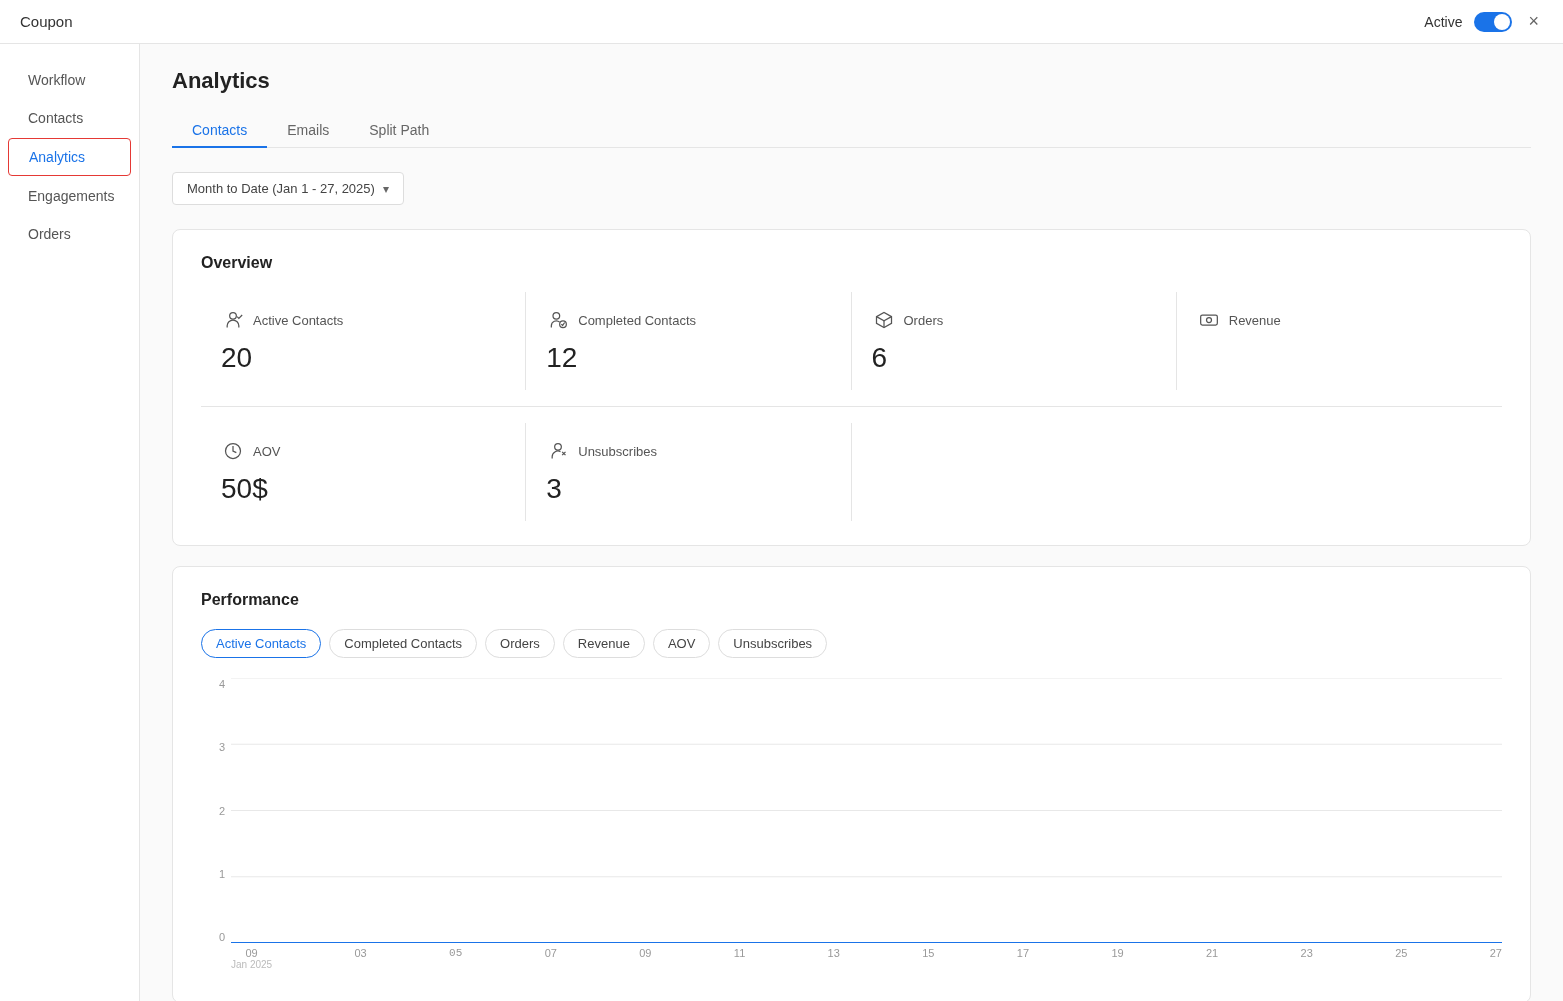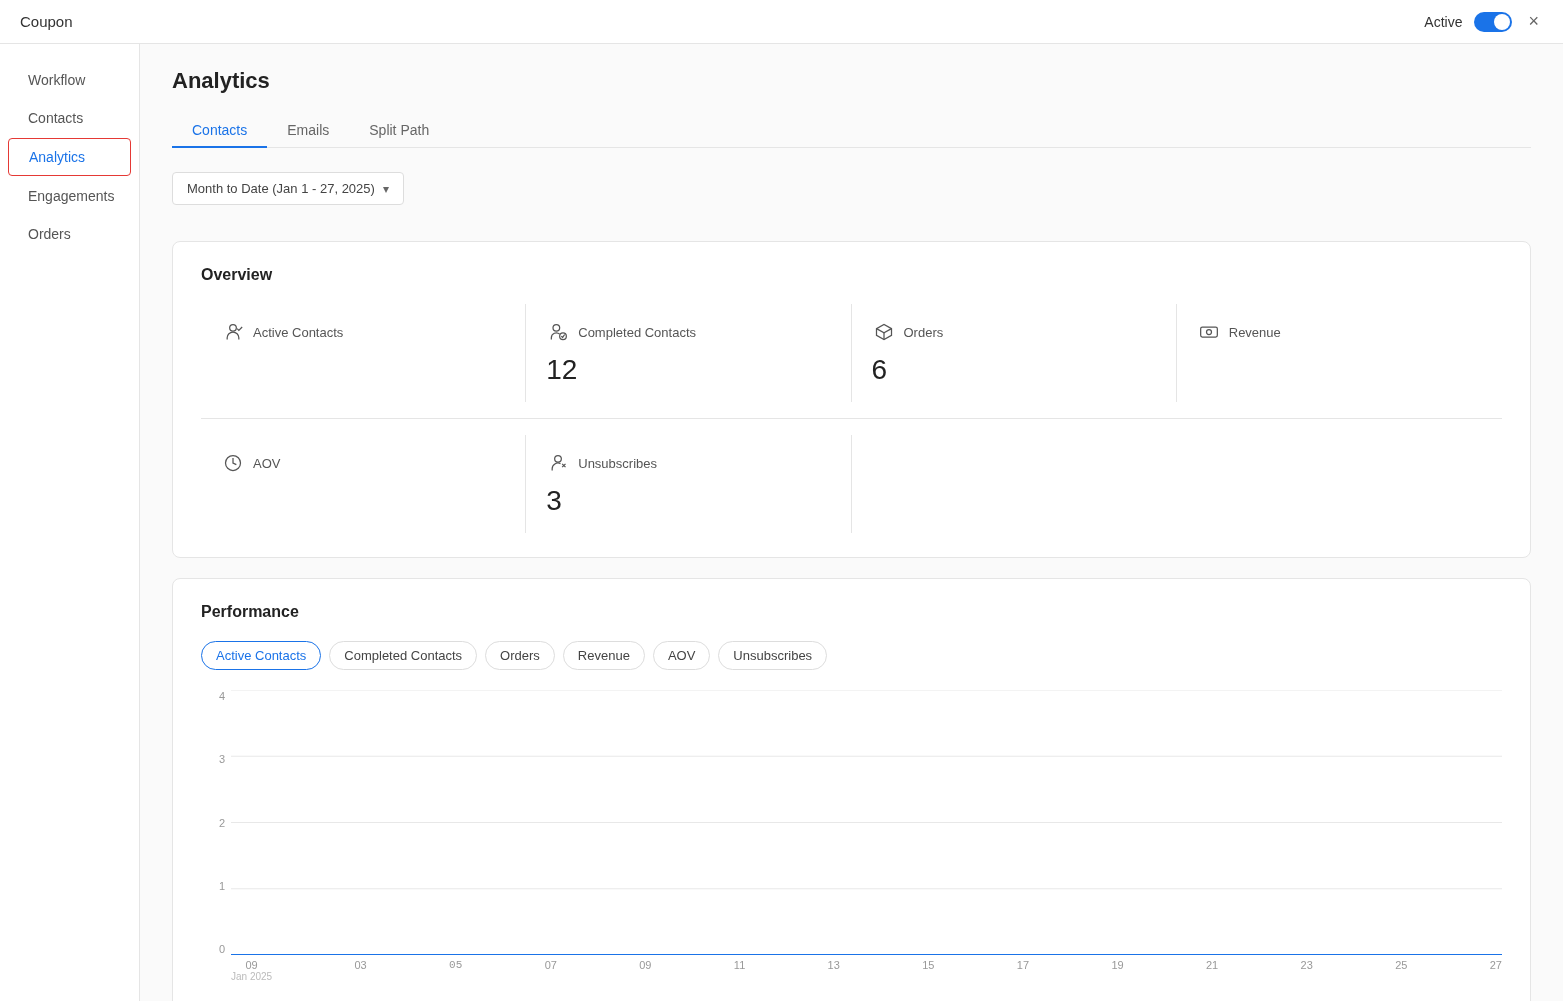--- a/index.html
+++ b/index.html
@@ -44,21 +44,21 @@
     .tab {
       padding: 8px 20px; cursor: pointer; color: #666; font-size: 14px;
       border-bottom: 2px solid transparent; margin-bottom: -1px;
     }
     .tab.active { color: #1a73e8; border-bottom-color: #1a73e8; font-weight: 500; }
 
     .date-filter {
       display: inline-flex; align-items: center; gap: 8px;
       border: 1px solid #ddd; border-radius: 4px; padding: 8px 14px;
       cursor: pointer; background: #fff; font-size: 13px; color: #444;
-      margin-bottom: 36px;
+      margin-bottom: 24px;
     }
     .chevron-icon { font-size: 12px; color: #666; }
 
     .card {
       background: #fff; border: 1px solid #e5e5e5; border-radius: 8px;
       padding: 24px 28px; margin-bottom: 20px;
     }
     .card-title { font-size: 16px; font-weight: 600; color: #222; margin-bottom: 20px; }
 
     .metrics-grid { display: grid; grid-template-columns: repeat(4, 1fr); gap: 0; }
@@ -147,20 +147,21 @@
           <div class="metric-label-row">
             <div class="metric-icon">
               <svg width="20" height="20" viewBox="0 0 24 24" fill="none" stroke="#555" stroke-width="1.5">
                 <circle cx="12" cy="7" r="4"></circle>
                   <path d="M5 21v-2a7 7 0 0 1 14 0v2"></path>
                 <path d="M17 8l2 2 4-4" stroke="#555"></path>
               </svg>
             </div>
             <span class="metric-label">Active Contacts</span>
           </div>
+          <div class="metric-value">20</div>
         </div>
 
         <div class="metric-item">
           <div class="metric-label-row">
             <div class="metric-icon">
               <svg width="20" height="20" viewBox="0 0 24 24" fill="none" stroke="#555" stroke-width="1.5">
                 <circle cx="10" cy="7" r="4"></circle>
                   <path d="M4 21v-2a6 6 0 0 1 10-4.47"></path>
                 <circle cx="18" cy="17" r="4"></circle>
                   <path d="M16 17l1.5 1.5L20 15" stroke="#555"></path>
@@ -203,20 +204,21 @@
         <div class="metric-item">
           <div class="metric-label-row">
             <div class="metric-icon">
               <svg width="20" height="20" viewBox="0 0 24 24" fill="none" stroke="#555" stroke-width="1.5">
                 <circle cx="12" cy="12" r="9"></circle>
                   <path d="M12 6v6l4 2"></path>
               </svg>
             </div>
             <span class="metric-label">AOV</span>
           </div>
+          <div class="metric-value">50$</div>
         </div>
         <div class="metric-item">
           <div class="metric-label-row">
             <div class="metric-icon">
               <svg width="20" height="20" viewBox="0 0 24 24" fill="none" stroke="#555" stroke-width="1.5">
                 <circle cx="12" cy="7" r="4"></circle>
                   <path d="M5 21v-2a7 7 0 0 1 10-6.32"></path>
                 <path d="M17 13l4 4m0-4l-4 4" stroke="#555"></path>
               </svg>
             </div>

